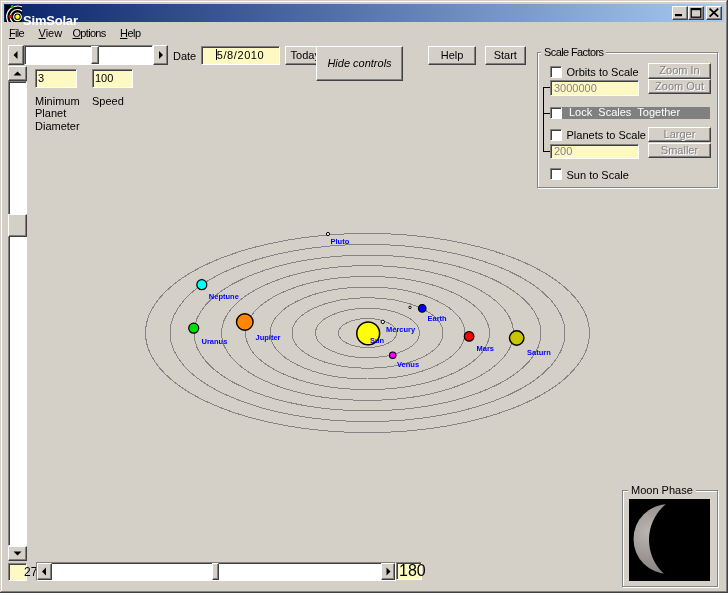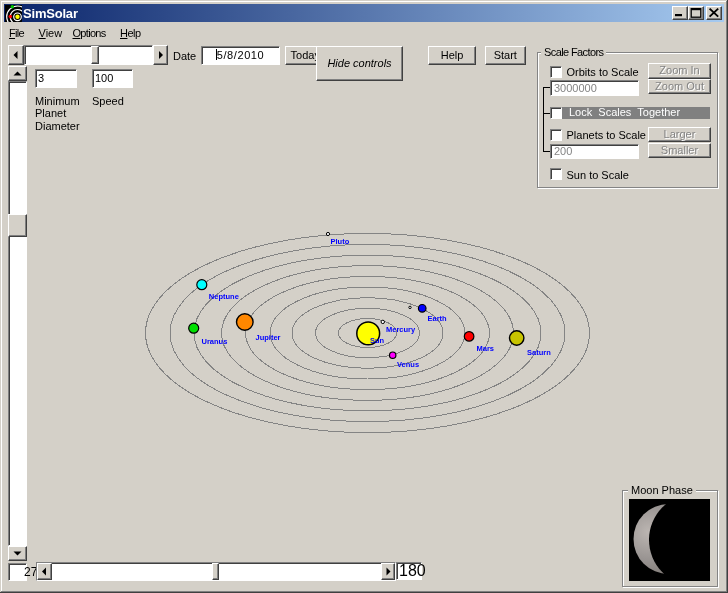--- a/index.html
+++ b/index.html
@@ -10,21 +10,21 @@
 .raised{background:#d4d0c8;border:1px solid;border-color:#fff #404040 #404040 #fff;
  box-shadow:inset -1px -1px 0 #808080;}
 .sunken{background:#fff;border:1px solid;border-color:#808080 #fff #fff #808080;
  box-shadow:inset 1px 1px 0 #404040;}
 .btn{display:flex;align-items:center;justify-content:center;line-height:1;}
 .dis{color:#848484;text-shadow:1px 1px 0 #fff;}
 .cb{width:12px;height:12px;background:#fff;border:1px solid;border-color:#808080 #fff #fff #808080;
  box-shadow:inset 1px 1px 0 #404040;}
 .grp{border:1px solid #848484;box-shadow:1px 1px 0 #fff,inset 1px 1px 0 #fff;}
 .gl{background:#d4d0c8;padding:0 3px;line-height:11px;}
-.tb{background:#ffffff;border:1px solid;border-color:#808080 #fff #fff #808080;
+.tb{background:#fef9c3;border:1px solid;border-color:#808080 #fff #fff #808080;
  box-shadow:inset 1px 1px 0 #404040;}
 .blk{background:#000;}
 </style>
 </head>
 <body>
 <div style="position:absolute;left:0;top:0;width:728px;height:593px;">
 
 <div class="abs" style="left:1px;top:1px;width:726px;height:1px;background:#fff;"></div>
 <div class="abs" style="left:1px;top:1px;width:1px;height:590px;background:#fff;"></div>
 <div class="abs" style="left:727px;top:0;width:1px;height:593px;background:#404040;"></div>
@@ -37,21 +37,21 @@
  <rect width="17" height="17" fill="#000"></rect>
  <g fill="none" stroke="#fff" stroke-width="1.2">
   <circle cx="12.5" cy="11.8" r="3.8"></circle>
   <circle cx="12.5" cy="11.8" r="7.3"></circle>
   <circle cx="12.5" cy="11.8" r="10.8"></circle>
  </g>
  <circle cx="12.5" cy="11.8" r="2.2" fill="#ffff00"></circle>
  <circle cx="5.3" cy="11.6" r="1.8" fill="#ff0000"></circle>
  <circle cx="7.3" cy="1.7" r="1.7" fill="#00c800"></circle>
 </svg>
-<div class="abs" style="left:23px;top:6px;color:#fff;font-size:13px;font-weight:bold;letter-spacing:-0.2px;">SimSolar</div>
+<div class="abs" style="left:23px;top:13px;color:#fff;font-size:13px;font-weight:bold;letter-spacing:-0.2px;">SimSolar</div>
 
 <div class="abs raised btn" style="left:672px;top:6px;width:15.5px;height:14px;">
  <svg width="13.5" height="12">
         <rect x="2" y="7" width="7" height="2.2" fill="#000"></rect>
       </svg>
     </div>
 <div class="abs raised btn" style="left:687.5px;top:6px;width:16px;height:14px;">
  <svg width="14" height="12">
         <rect x="2.2" y="1.6" width="9.6" height="8.6" fill="none" stroke="#000" stroke-width="1.3"></rect>
         <rect x="2.2" y="1.2" width="9.6" height="2" fill="#000"></rect>

